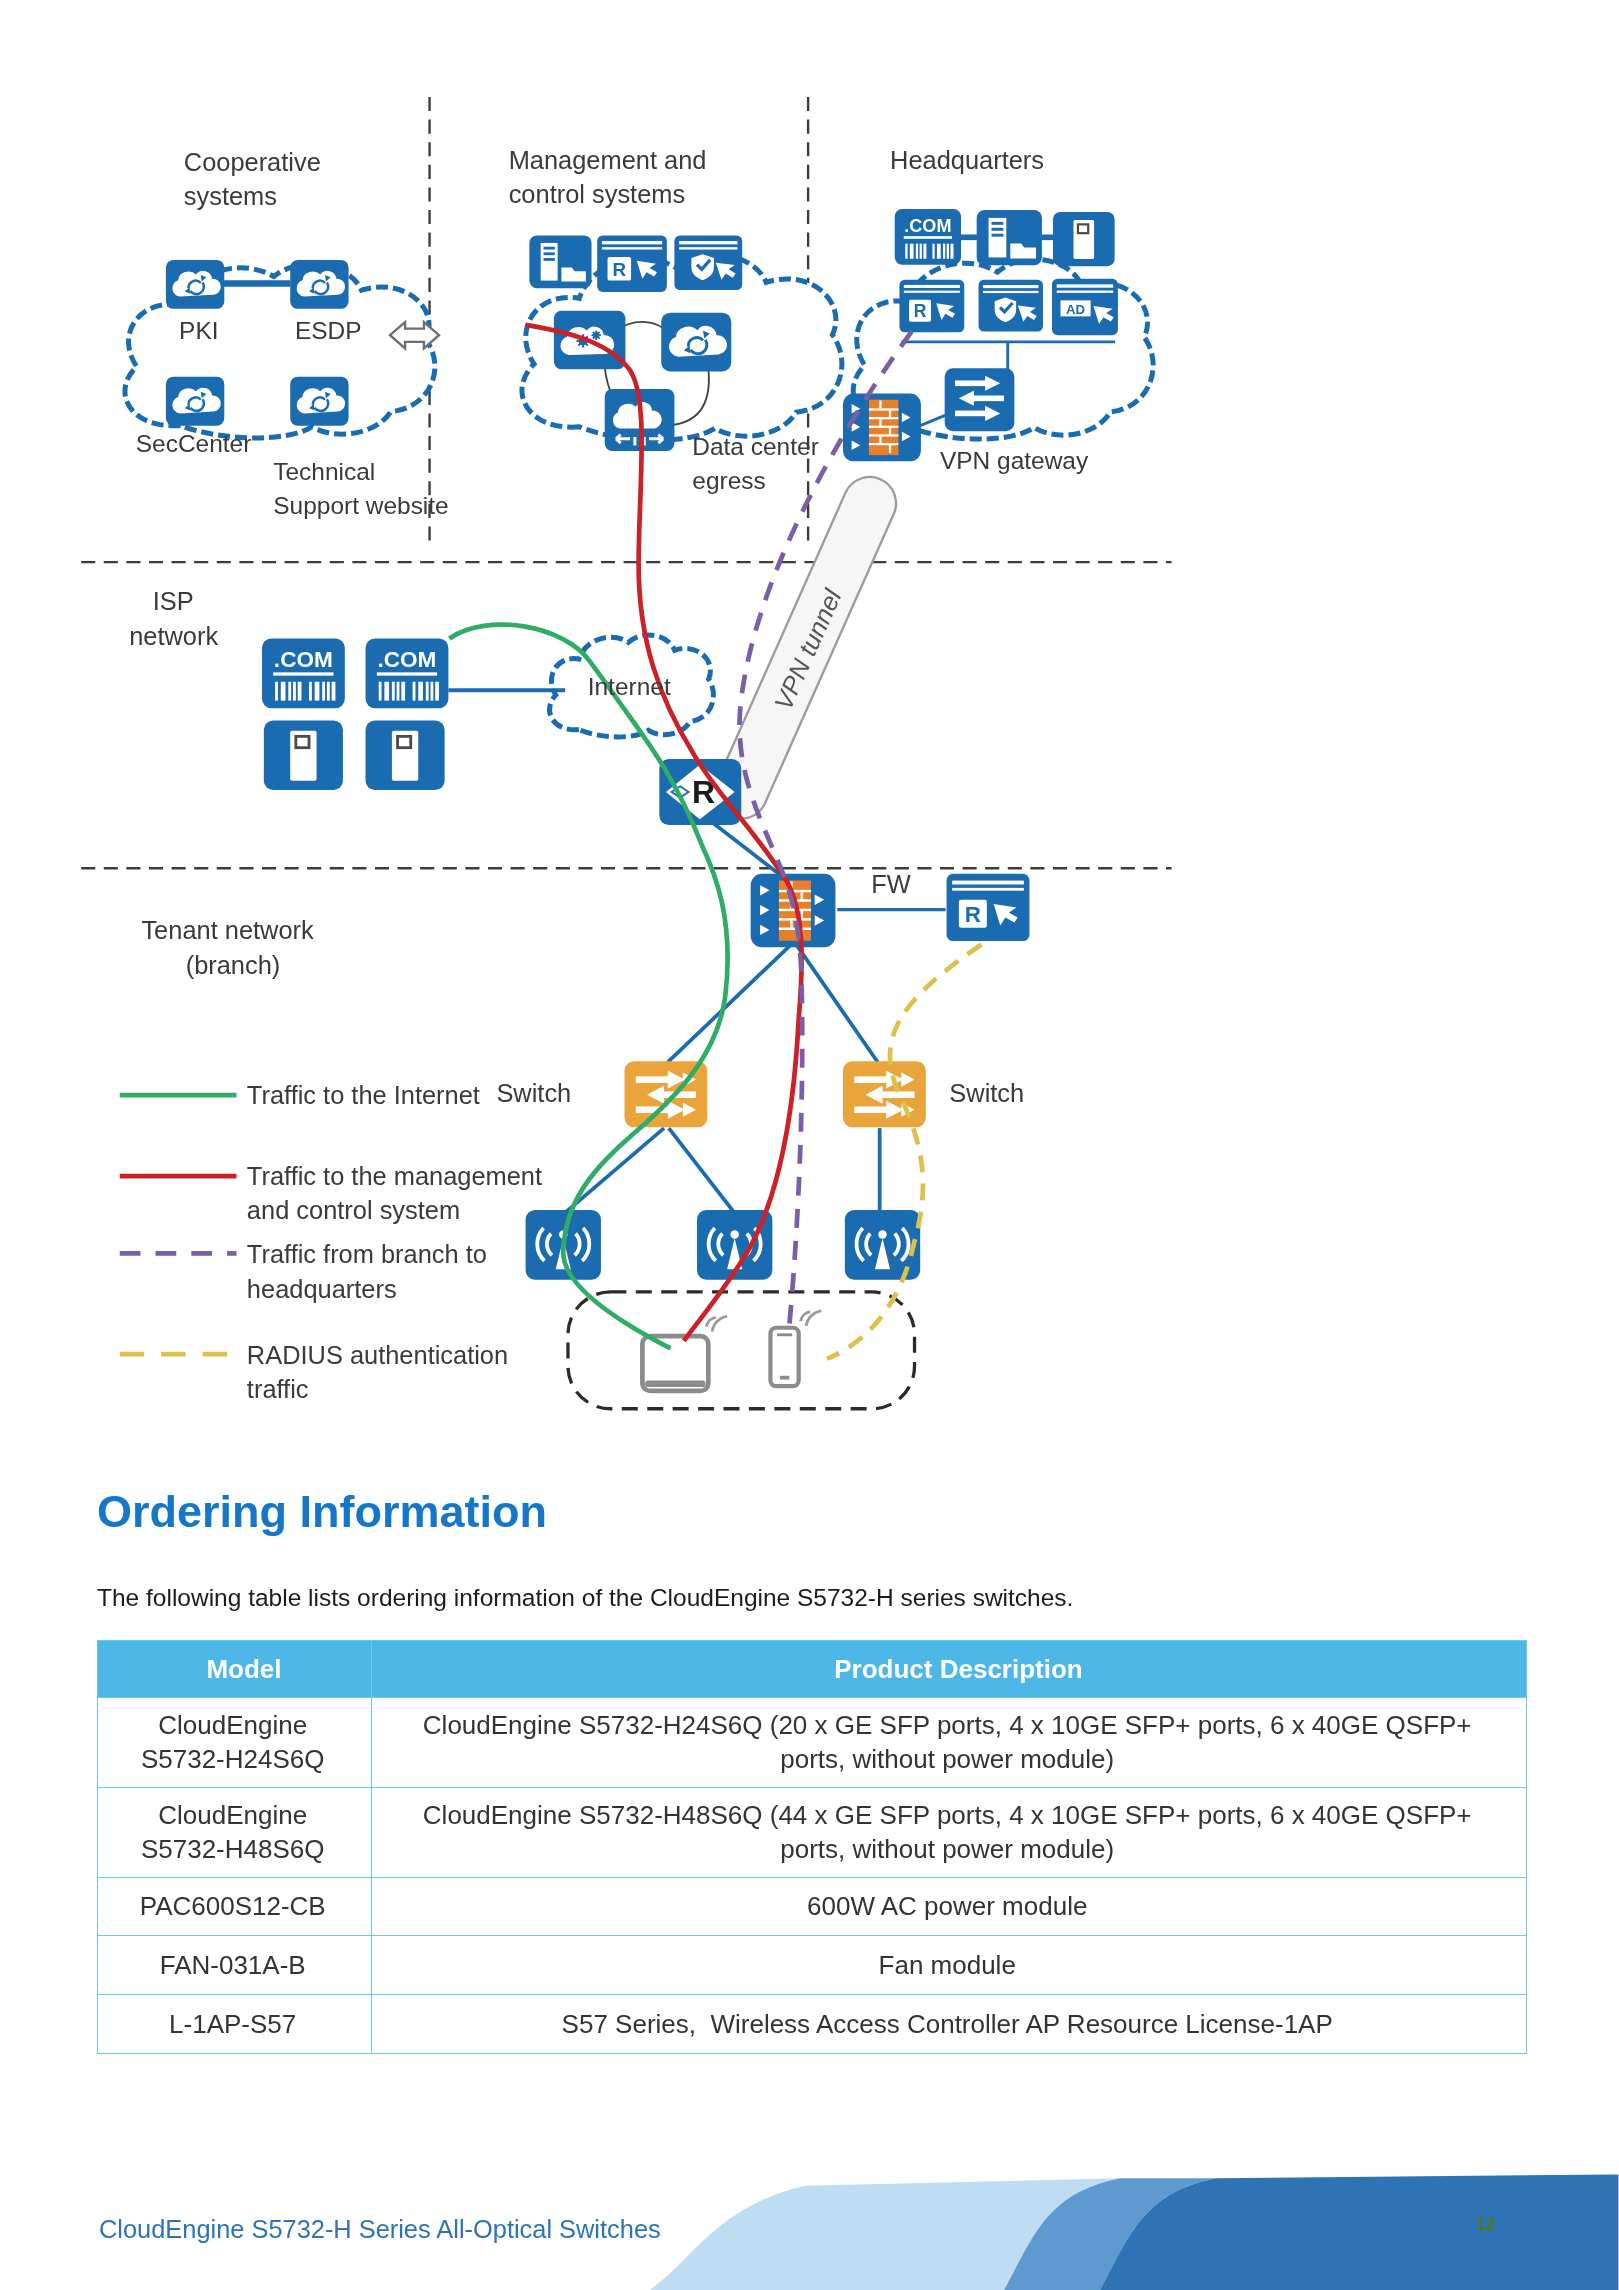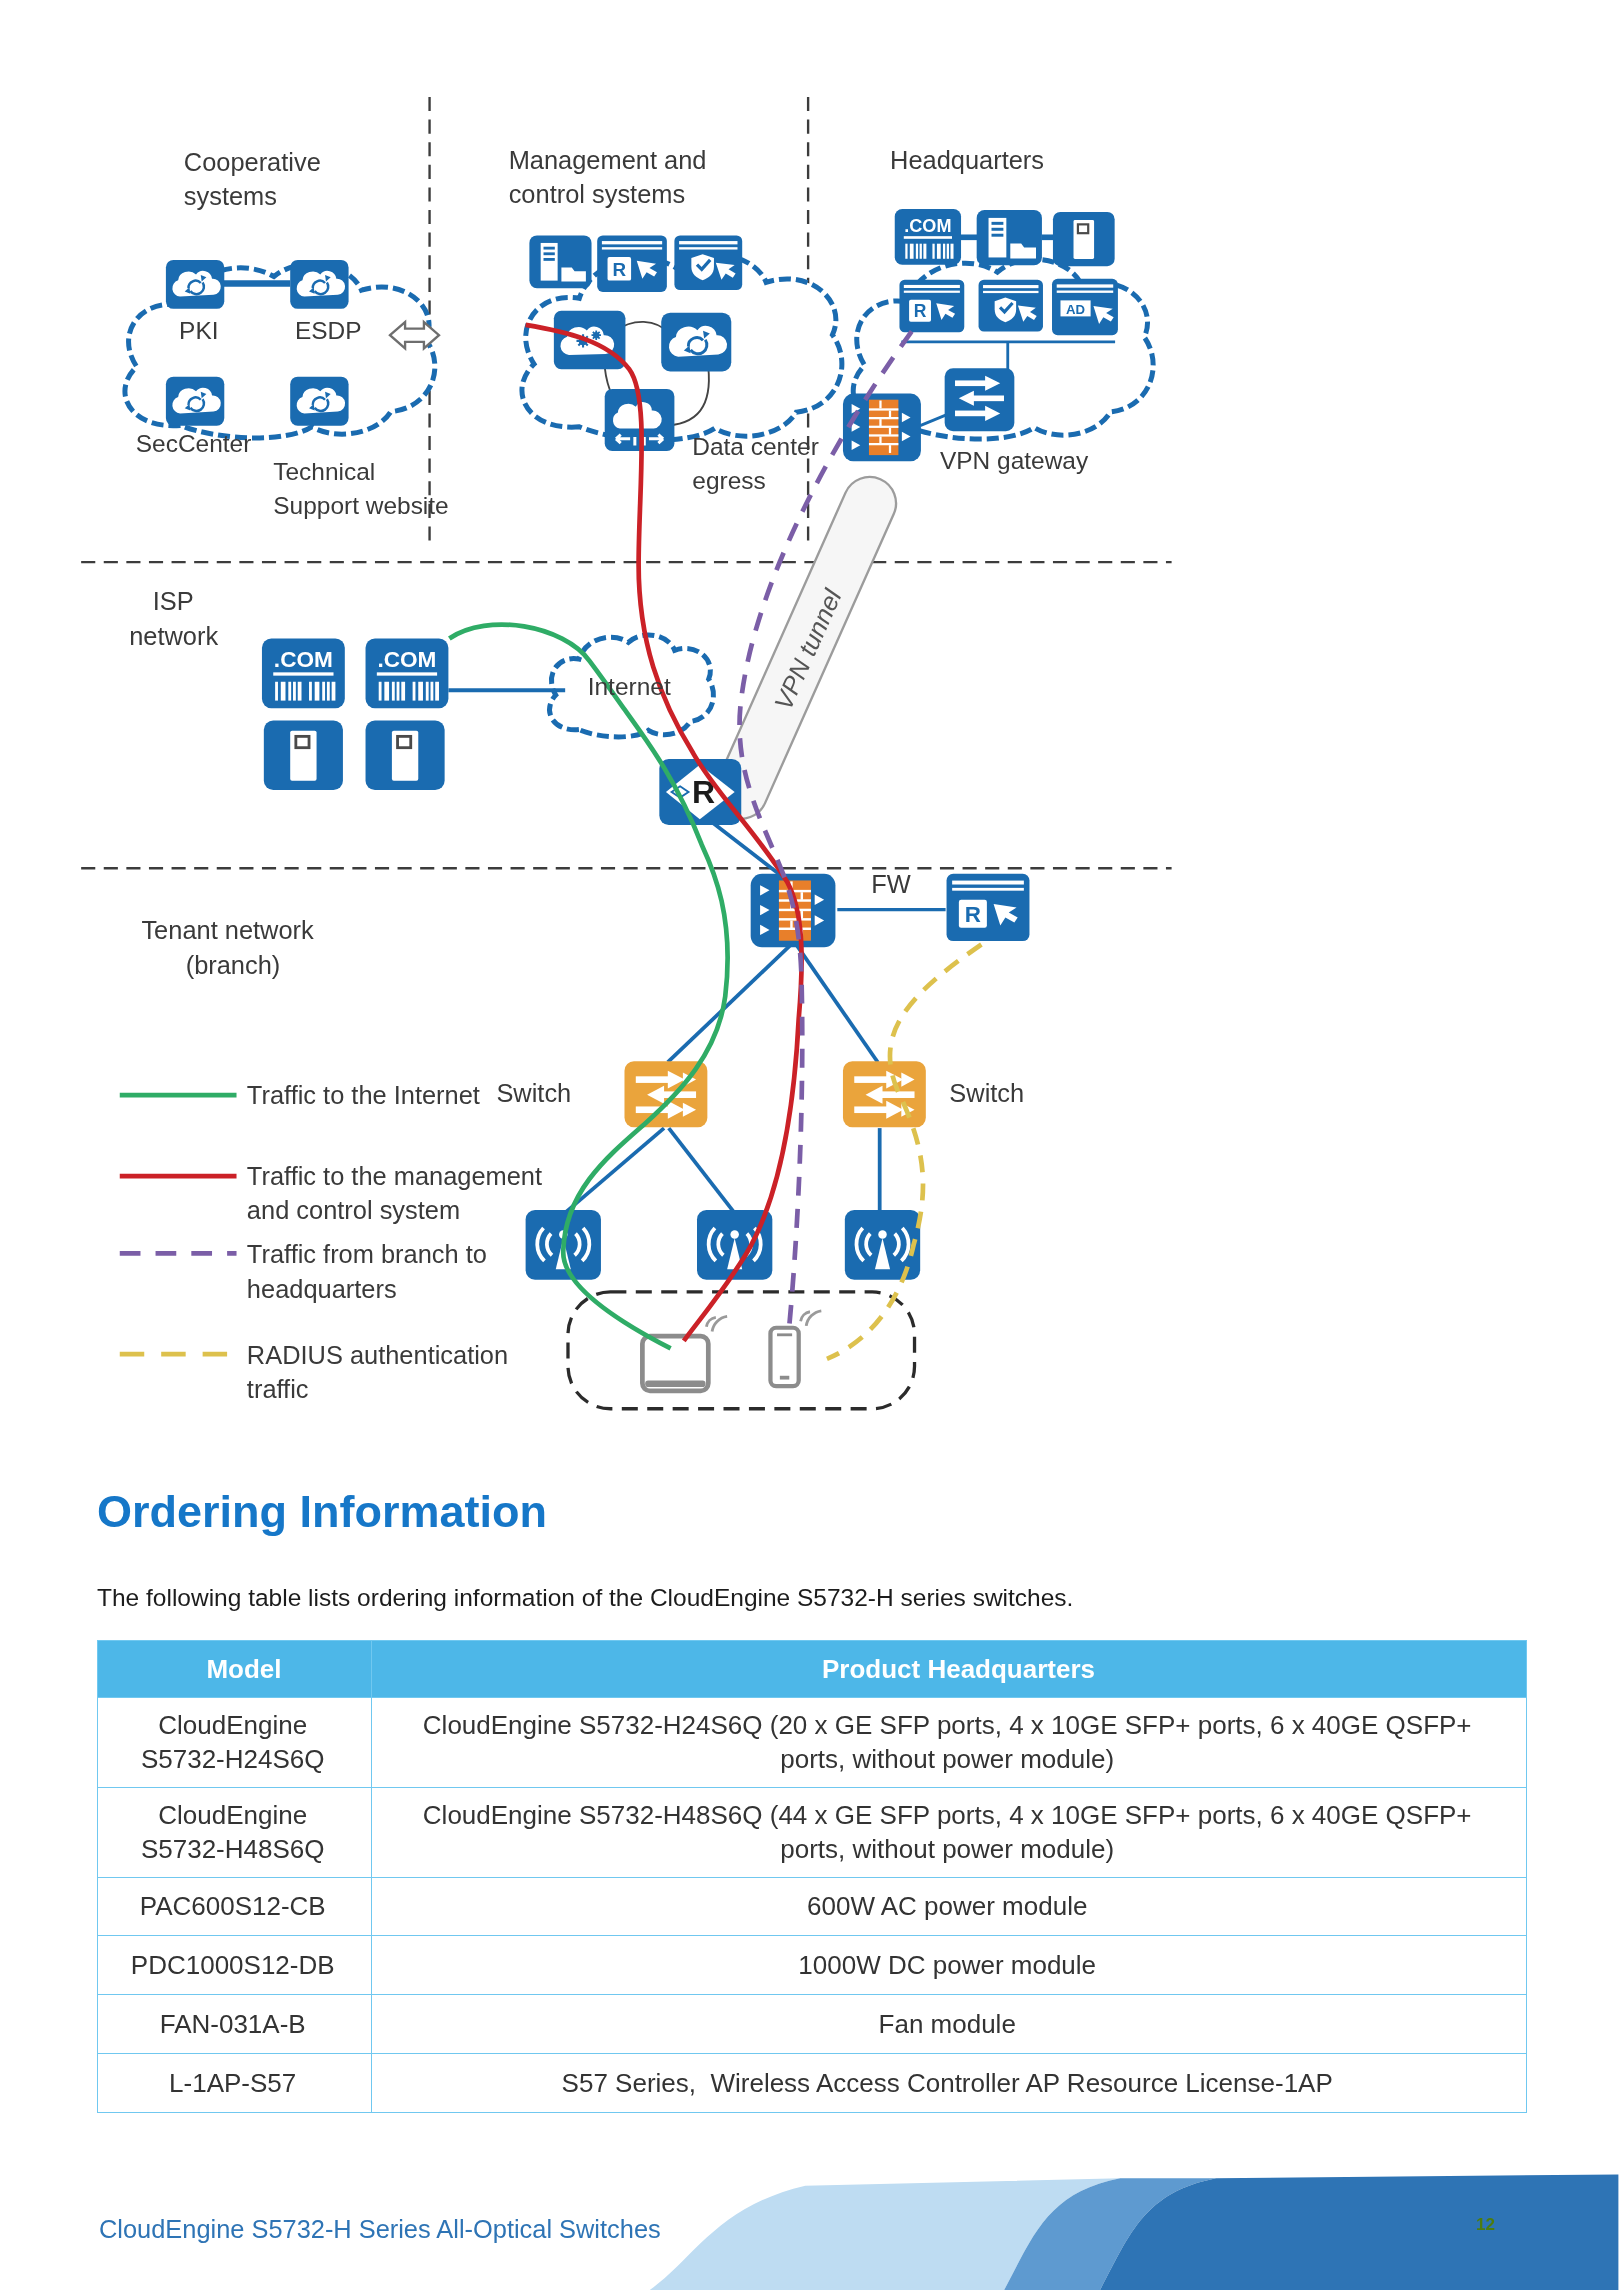--- a/index.html
+++ b/index.html
@@ -322,41 +322,37 @@
 <div id="intro">The following table lists ordering information of the CloudEngine S5732-H series switches.</div>
 
 <table id="ordering-table">
   <colgroup>
         <col class="c1">
         <col>
       </colgroup>
   <thead>
     <tr>
       <th>Model</th>
-      <th>Product Headquarters</th>
+      <th>Product Description</th>
     </tr>
   </thead>
   <tbody>
     <tr class="tall">
       <td>CloudEngine S5732-H24S6Q</td>
       <td>CloudEngine S5732-H24S6Q (20 x GE SFP ports, 4 x 10GE SFP+ ports, 6 x 40GE QSFP+ ports, without power module)</td>
     </tr>
     <tr class="tall">
       <td>CloudEngine S5732-H48S6Q</td>
       <td>CloudEngine S5732-H48S6Q (44 x GE SFP ports, 4 x 10GE SFP+ ports, 6 x 40GE QSFP+ ports, without power module)</td>
     </tr>
     <tr class="short">
       <td>PAC600S12-CB</td>
       <td>600W AC power module</td>
     </tr>
     <tr class="short">
-      <td>PDC1000S12-DB</td>
-      <td>1000W DC power module</td>
-    </tr>
-    <tr class="short">
       <td>FAN-031A-B</td>
       <td>Fan module</td>
     </tr>
     <tr class="short">
       <td>L-1AP-S57</td>
       <td>S57 Series,&nbsp; Wireless Access Controller AP Resource License-1AP</td>
     </tr>
   </tbody>
 </table>
 

